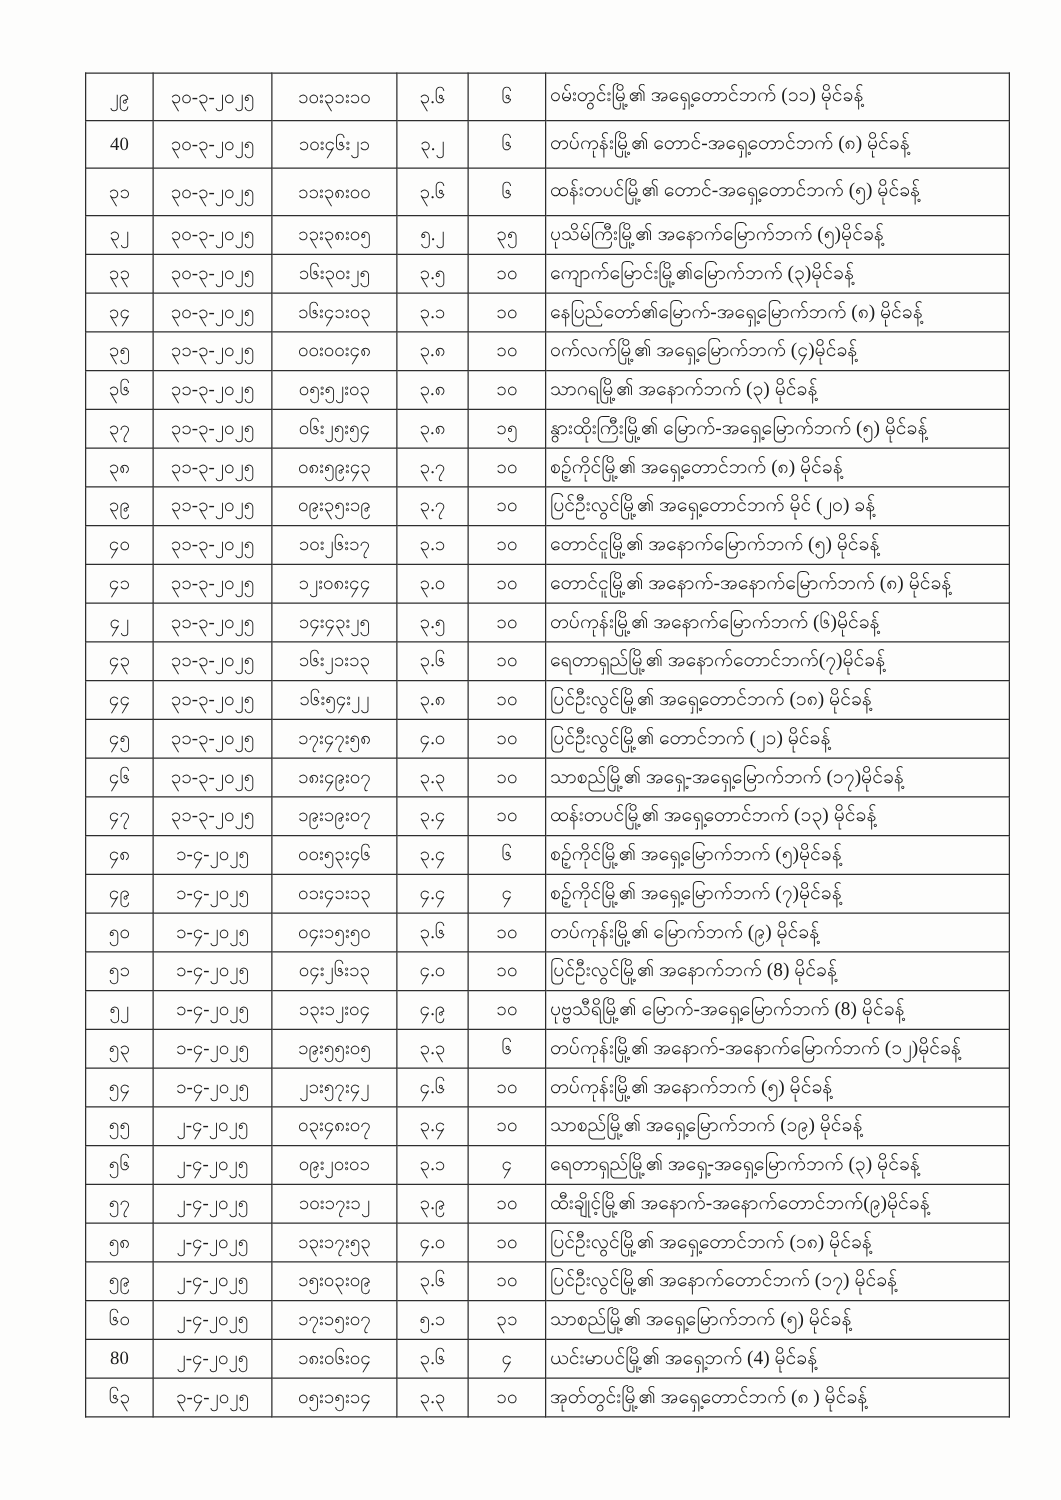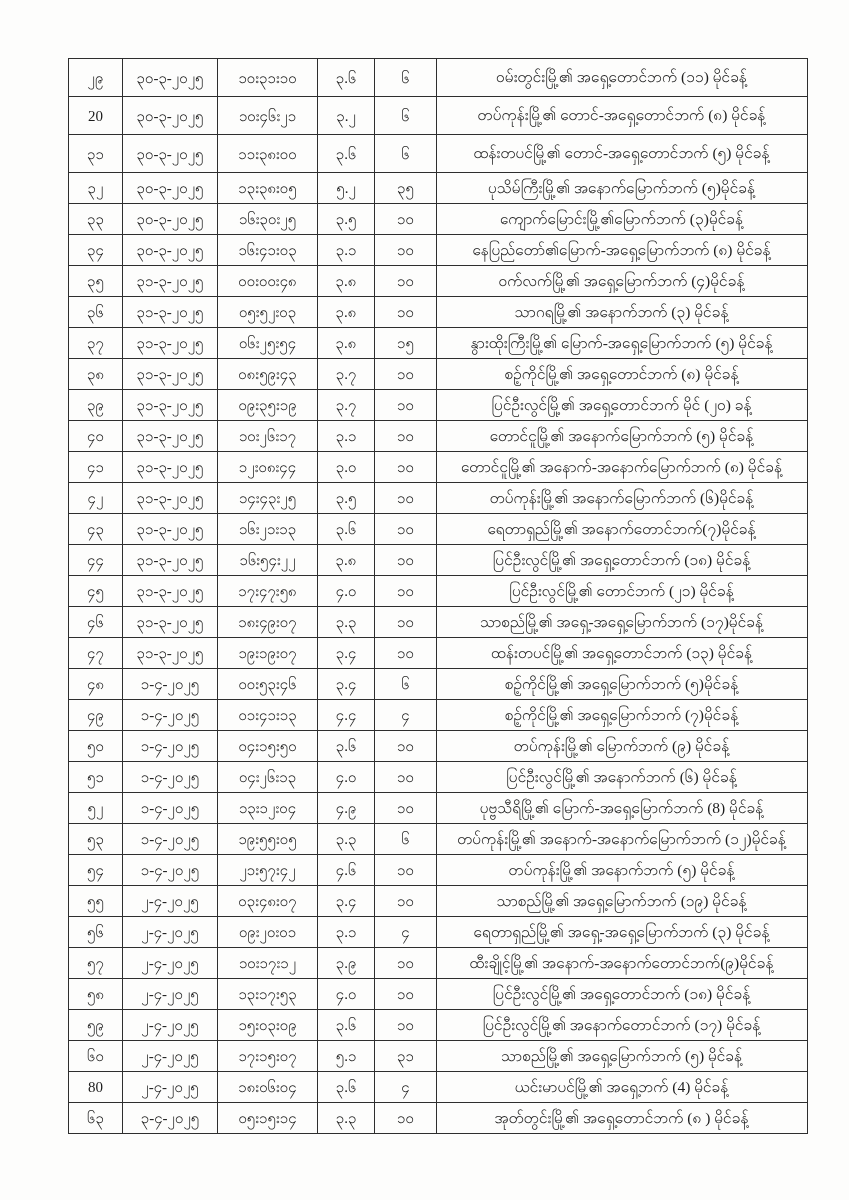--- a/index.html
+++ b/index.html
@@ -26,21 +26,21 @@
     text-align: center;
     vertical-align: middle;
     padding: 0 2px;
     height: 30px;
     line-height: 1.2;
     overflow: hidden;
     white-space: nowrap;
   }
   .eq-table tr.tall td { height: 37px; }
   .eq-table td.c5 {
-    text-align: center;
+    text-align: left;
     padding-left: 3px;
     padding-right: 4px;
     font-size: 15.5px;
   }
 </style>
 </head>
 <body>
 
 <div class="page">
   <table class="eq-table">
@@ -55,21 +55,21 @@
     <tbody id="tbody">
         <tr class="tall">
           <td class="c0">၂၉</td>
           <td class="c1">၃၀-၃-၂၀၂၅</td>
           <td class="c2">၁၀း၃၁း၁၀</td>
           <td class="c3">၃.၆</td>
           <td class="c4">၆</td>
           <td class="c5">ဝမ်းတွင်းမြို့၏ အရှေ့တောင်ဘက်  (၁၁) မိုင်ခန့်</td>
         </tr>
         <tr class="tall">
-          <td class="c0">20</td>
+          <td class="c0">40</td>
           <td class="c1">၃၀-၃-၂၀၂၅</td>
           <td class="c2">၁၀း၄၆း၂၁</td>
           <td class="c3">၃.၂</td>
           <td class="c4">၆</td>
           <td class="c5">တပ်ကုန်းမြို့၏ တောင်-အရှေ့တောင်ဘက် (၈) မိုင်ခန့်</td>
         </tr>
         <tr class="tall">
           <td class="c0">၃၁</td>
           <td class="c1">၃၀-၃-၂၀၂၅</td>
           <td class="c2">၁၁း၃၈း၀၀</td>
@@ -228,21 +228,21 @@
           <td class="c3">၃.၆</td>
           <td class="c4">၁၀</td>
           <td class="c5">တပ်ကုန်းမြို့၏ မြောက်ဘက် (၉) မိုင်ခန့်</td>
         </tr>
         <tr>
           <td class="c0">၅၁</td>
           <td class="c1">၁-၄-၂၀၂၅</td>
           <td class="c2">၀၄း၂၆း၁၃</td>
           <td class="c3">၄.၀</td>
           <td class="c4">၁၀</td>
-          <td class="c5">ပြင်ဦးလွင်မြို့၏ အနောက်ဘက် (၆) မိုင်ခန့်</td>
+          <td class="c5">ပြင်ဦးလွင်မြို့၏ အနောက်ဘက် (8) မိုင်ခန့်</td>
         </tr>
         <tr>
           <td class="c0">၅၂</td>
           <td class="c1">၁-၄-၂၀၂၅</td>
           <td class="c2">၁၃း၁၂း၀၄</td>
           <td class="c3">၄.၉</td>
           <td class="c4">၁၀</td>
           <td class="c5">ပုဗ္ဗသီရိမြို့၏ မြောက်-အရှေ့မြောက်ဘက် (8) မိုင်ခန့်</td>
         </tr>
         <tr>

